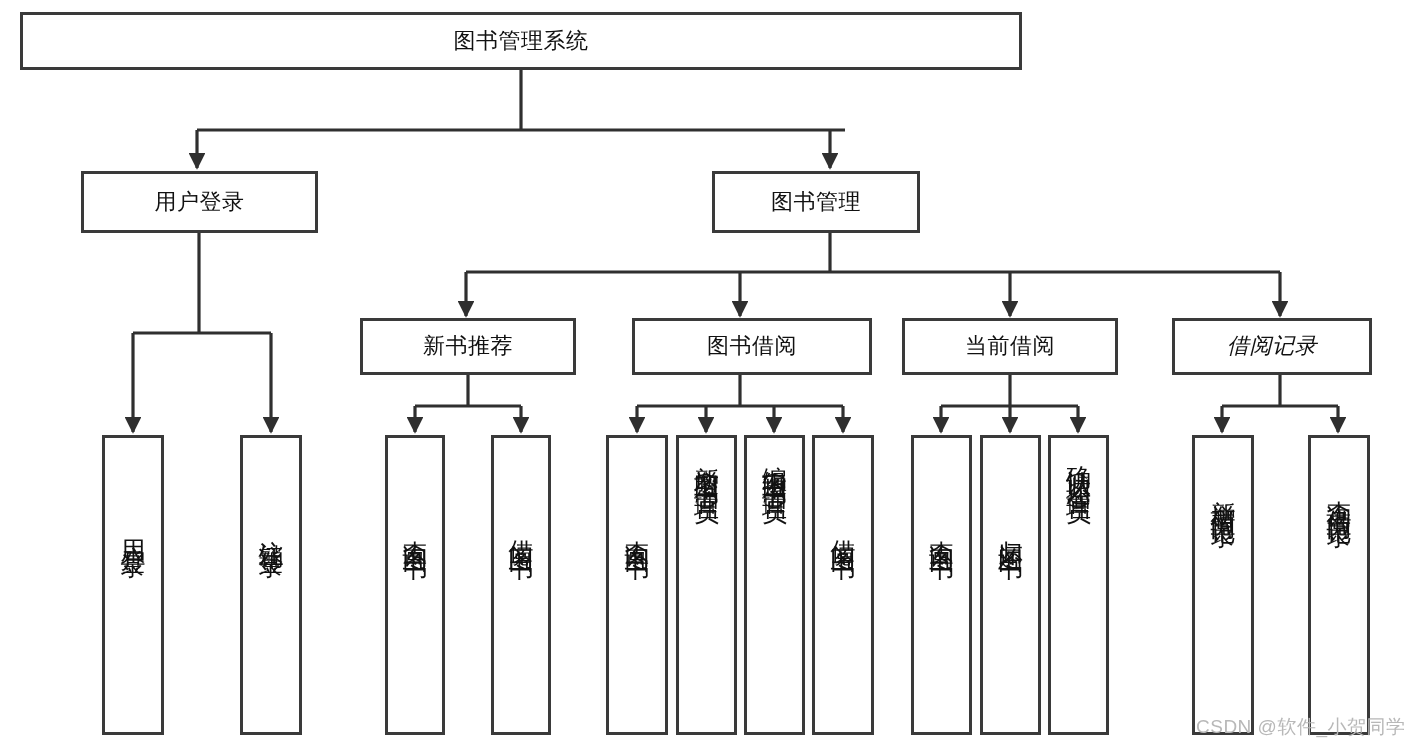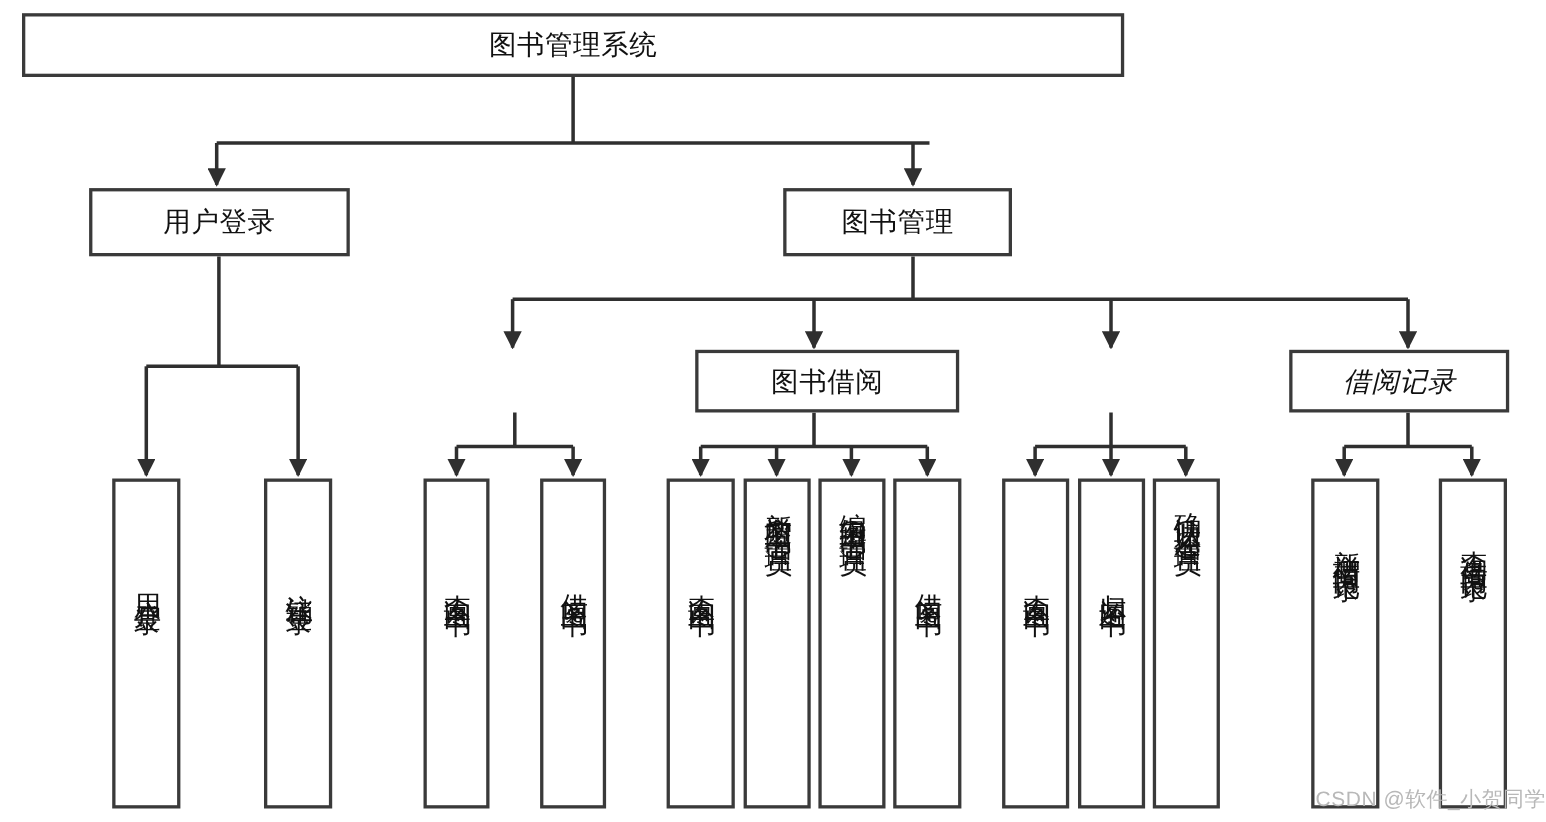--- a/index.html
+++ b/index.html
@@ -31,21 +31,21 @@
     box-sizing: border-box;
     background: #ffffff;
     border: 3px solid #3a3a3a;
     display: flex;
     align-items: center;
     justify-content: center;
     z-index: 2;
   }
   .node .label {
     color: #111111;
-    font-size: 25px;
+    font-size: 22px;
     line-height: 1.12;
     letter-spacing: 0.5px;
     white-space: nowrap;
     text-align: center;
   }
   
   .node.vertical {
     align-items: flex-start;
     justify-content: center;
     padding-top: 0px;
@@ -129,25 +129,31 @@
   </div>
 
   <div class="node" style="left:81px; top:171px; width:237px; height:62px;">
     <span class="label">用户登录</span>
   </div>
 
   <div class="node" style="left:712px; top:171px; width:208px; height:62px;">
     <span class="label">图书管理</span>
   </div>
 
+  <div class="node" style="left:360px; top:318px; width:216px; height:57px;">
+    <span class="label">新书推荐</span>
+  </div>
 
   <div class="node" style="left:632px; top:318px; width:240px; height:57px;">
     <span class="label">图书借阅</span>
   </div>
 
+  <div class="node" style="left:902px; top:318px; width:216px; height:57px;">
+    <span class="label">当前借阅</span>
+  </div>
 
   <div class="node" style="left:1172px; top:318px; width:200px; height:57px;font-style:italic;">
     <span class="label">借阅记录</span>
   </div>
 
   <div class="node vertical" style="left:102px; top:435px; width:62px; height:300px; padding-top:82px;">
     <span class="label">用户登录</span>
   </div>
 
   <div class="node vertical" style="left:240px; top:435px; width:62px; height:300px; padding-top:82px;">

